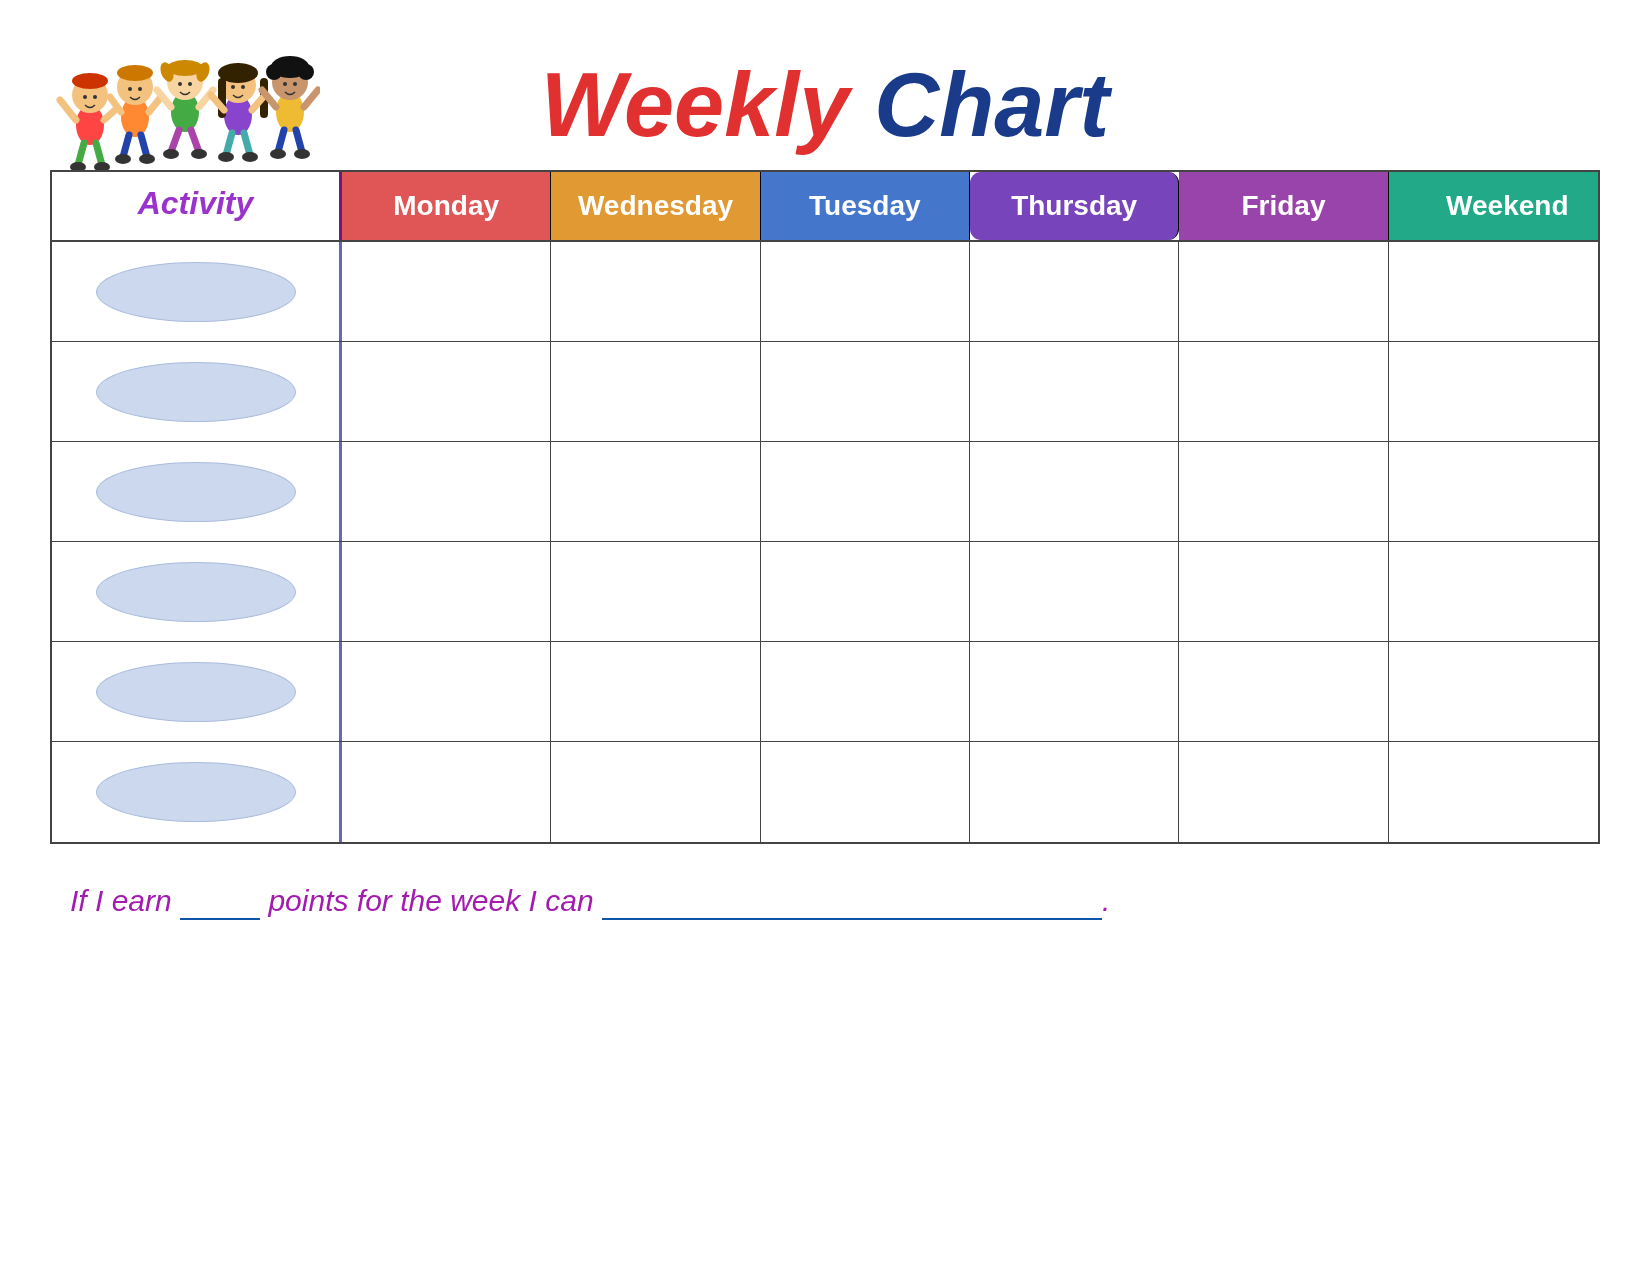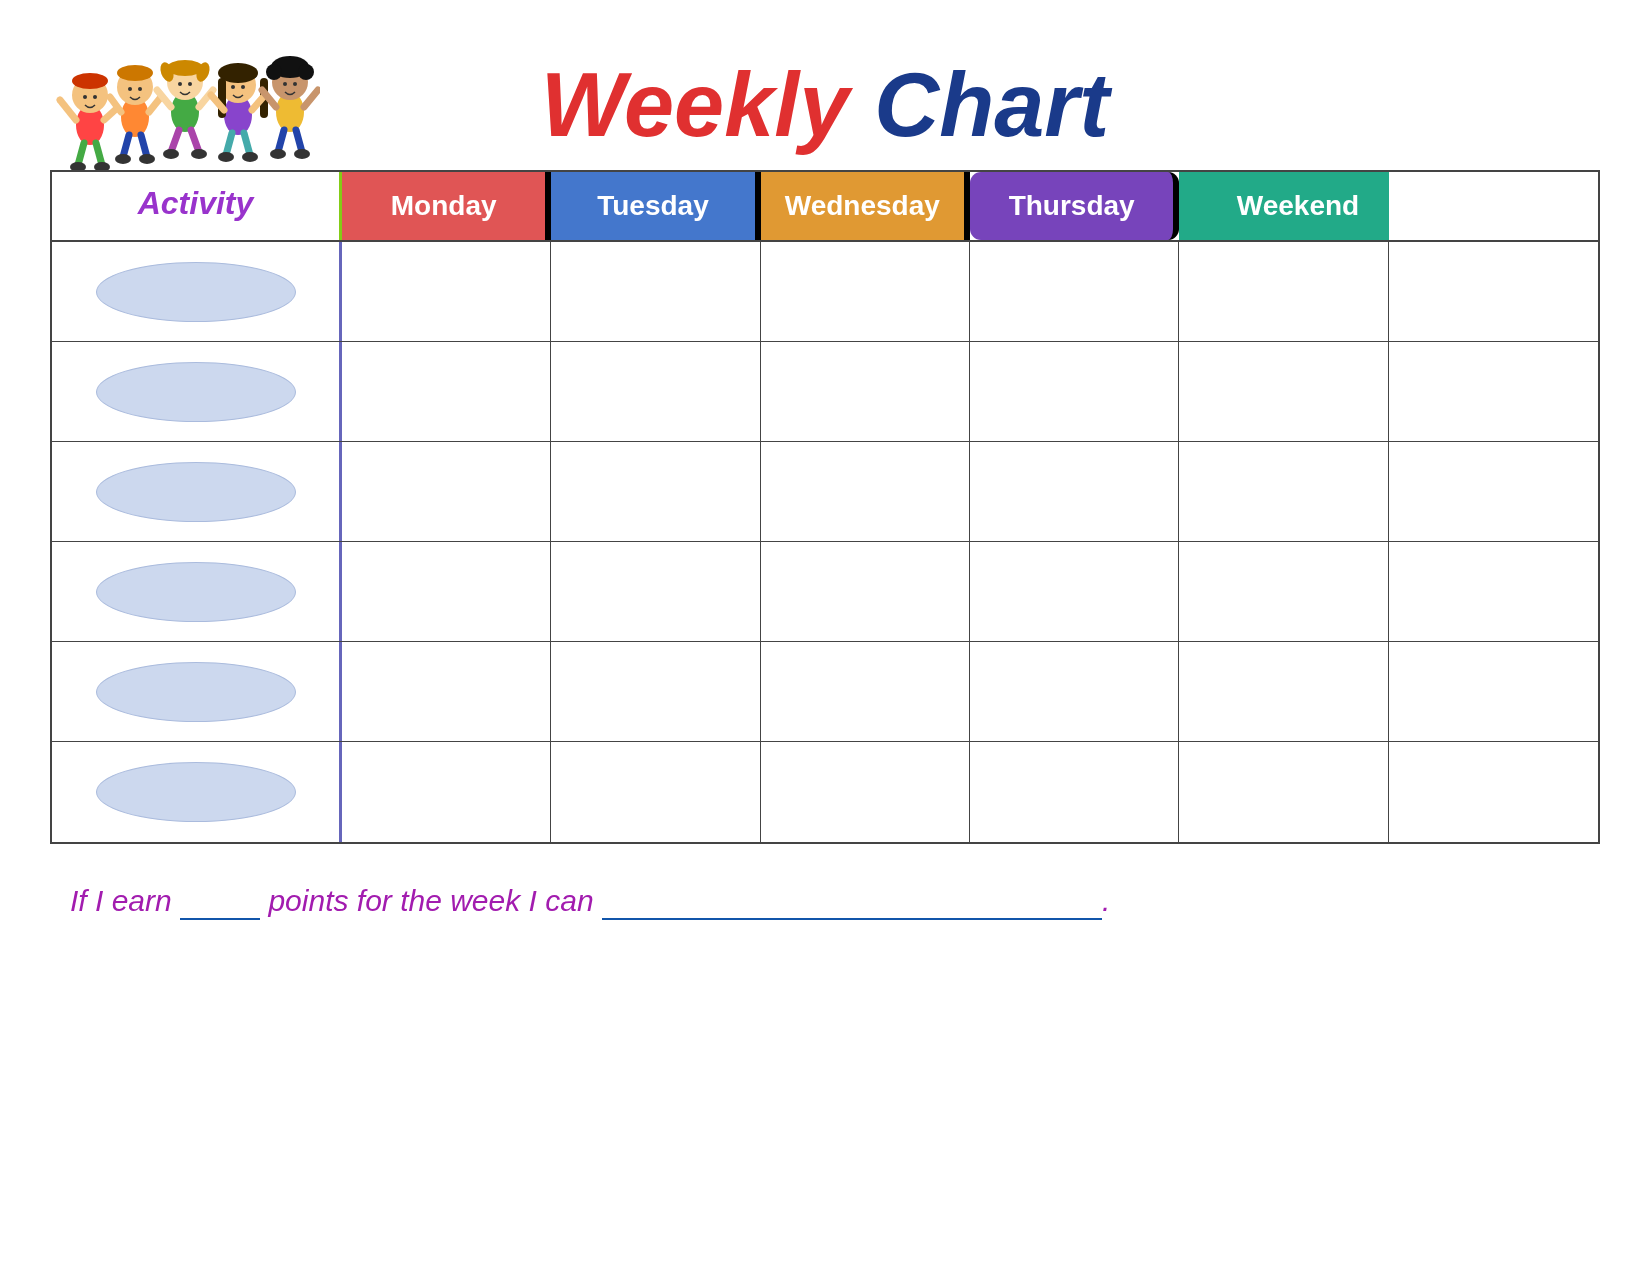--- a/index.html
+++ b/index.html
@@ -59,39 +59,39 @@
       border-bottom: 2px solid #444;
     }
 
     .header-activity-cell {
       background: #ffffff;
       padding: 10px;
       display: flex;
       flex-direction: column;
       align-items: center;
       justify-content: flex-end;
-      border-right: 3px solid #84cc16;
+      border-right: 3px solid #701a75;
       position: relative;
     }
 
     .activity-label {
       color: #9933cc;
       font-size: 32px;
       font-weight: bold;
       font-style: italic;
       margin-bottom: 8px;
     }
 
     .day-cell {
       color: white;
       font-size: 28px;
       font-weight: bold;
       text-align: center;
       padding: 18px 10px;
-      border-right: 6px solid #000000;
+      border-right: 1px solid #000000;
     }
 
     .day-cell:last-child {
       border-right: none;
     }
 
     .day-monday { background: #e05555; }
     .day-tuesday { background: #4477cc; }
     .day-wednesday { background: #e09933; }
     .day-thursday { background: #7744bb; border-radius: 11px; }
@@ -282,23 +282,24 @@
   </h1>
 </div>
 
 <div id="chart-container">
 
   <div id="header-row">
     <div class="header-activity-cell">
       <span class="activity-label">Activity</span>
     </div>
     <div class="day-cell day-monday">Monday</div>
+    <div class="day-cell day-wednesday">Wednesday</div>
     <div class="day-cell day-tuesday">Tuesday</div>
-    <div class="day-cell day-wednesday">Wednesday</div>
     <div class="day-cell day-thursday">Thursday</div>
+    <div class="day-cell day-friday">Friday</div>
     <div class="day-cell day-weekend">Weekend</div>
   </div>
 
   <div id="data-rows">
 
     <div class="data-row">
       <div class="activity-cell">
         <div class="activity-oval"></div>
       </div>
       <div class="data-cell"></div>

